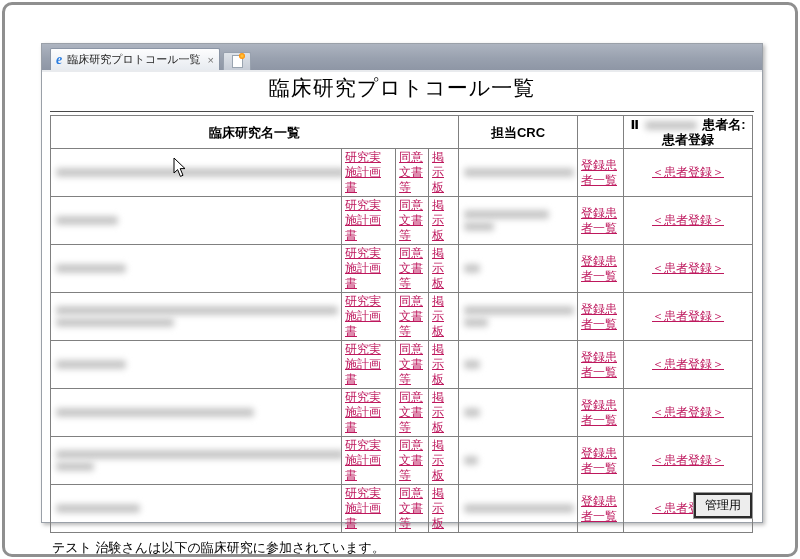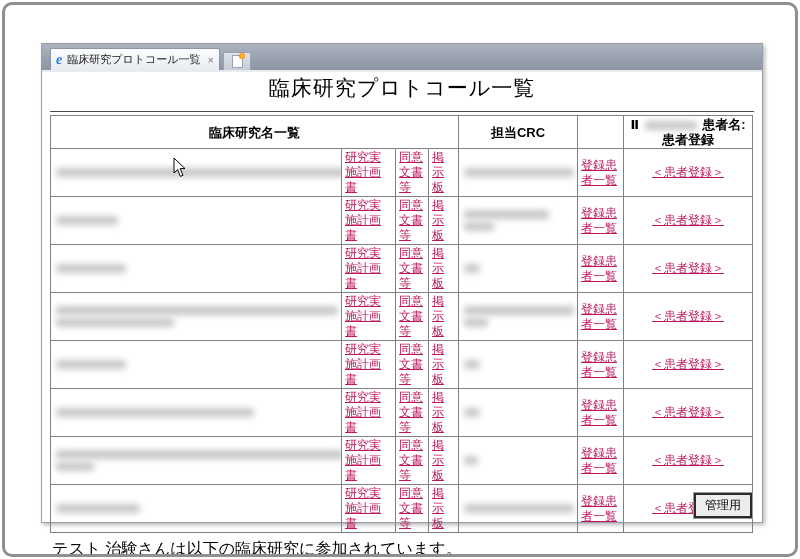--- a/index.html
+++ b/index.html
@@ -37,21 +37,21 @@
   table.main td{height:29px;vertical-align:middle;}
   td.study-cell{border-top:none;border-bottom:none;padding-left:6px;}
   a.lnk{color:#be185d;text-decoration:underline;line-height:15px;display:inline-block;}
   td.link-cell{padding:1px 2px;vertical-align:middle;}
   td.register-cell{text-align:center;}
   
   .rd{display:inline-block;height:9px;background:#c7c7c7;border-radius:3px;
     filter:blur(3px);vertical-align:middle;margin:1px 2px;}
   .stack .rd{display:block;margin:3px 2px;}
   
-  .participation{margin:6px 0 3px 10px;font-size:16px;}
+  .participation{margin:6px 0 3px 10px;font-size:13px;}
   .admin{position:absolute;right:10px;bottom:6px;font-size:12px;
     font-family:"Liberation Sans","DejaVu Sans",sans-serif;
     padding:2px 9px;background:#ededed;border:2px solid #2b2b2b;box-shadow:0 0 0 1px #9a9a9a;}
   .cursor{position:absolute;left:168px;top:152px;z-index:50;}
 </style>
 </head>
 <body>
 
 <div class="frame">
 

